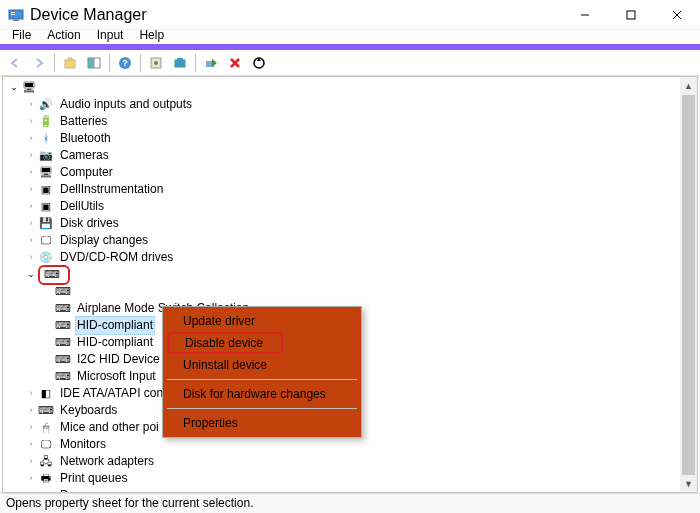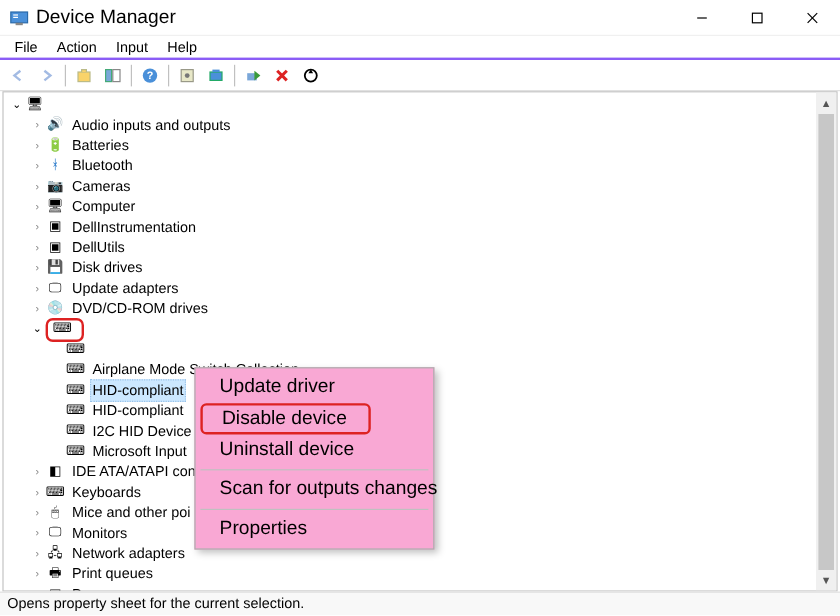--- a/index.html
+++ b/index.html
@@ -3,36 +3,36 @@
 <meta charset="utf-8">
 <style>
   * { box-sizing: border-box; }
   html, body { margin: 0; padding: 0; font-family: "Segoe UI", Tahoma, sans-serif; font-size: 12px; color: #000; background: #fff; }
   .window { width: 700px; height: 513px; background: #fff; position: relative; overflow: hidden; }
   .titlebar { height: 30px; background: #fff; border-bottom: 1px solid #f0f0f0; display: flex; align-items: center; padding-left: 8px; }
   .titlebar .icon { width: 16px; height: 16px; margin-right: 6px; display: flex; align-items: center; justify-content: center; }
   .titlebar .title { flex: 1; font-size: 16px; }
   .window-controls { display: flex; height: 100%; }
   .win-btn { width: 46px; height: 30px; display: flex; align-items: center; justify-content: center; font-size: 10px; }
-  .menubar { height: 20px; display: flex; align-items: flex-end; padding: 0 4px; border-bottom: 2px solid #8b5cf6; }
+  .menubar { height: 20px; display: flex; align-items: flex-end; padding: 0 4px; border-bottom: 6px solid #8b5cf6; }
   .menu-item { padding: 2px 8px; font-size: 12px; cursor: default; }
   .toolbar { height: 26px; border-bottom: 1px solid #e0e0e0; display: flex; align-items: center; padding: 0 4px; gap: 2px; }
   .tb-btn { width: 22px; height: 22px; display: flex; align-items: center; justify-content: center; border: 1px solid transparent; }
   .tb-btn.disabled { opacity: 0.45; }
   .tb-sep { width: 1px; height: 18px; background: #c0c0c0; margin: 0 2px; }
   .tree-container { position: absolute; top: 76px; bottom: 20px; left: 2px; right: 2px; border: 1px solid #c4c4c4; overflow: hidden; background: #fff; }
   .tree { padding: 2px 0 2px 4px; font-size: 12px; line-height: 17px; }
   .node { display: flex; align-items: center; height: 17px; white-space: nowrap; }
   .indent { display: inline-block; }
   .expander { width: 14px; height: 14px; display: inline-flex; align-items: center; justify-content: center; font-size: 9px; color: #666; cursor: default; }
   .node-icon { width: 16px; height: 16px; margin-right: 4px; display: inline-flex; align-items: center; justify-content: center; }
   .node-label { padding: 0 2px; }
   .node-label.selected { background: #cce8ff; border: 1px dotted #99c2e8; padding: 0 1px; }
   .highlight-box { border: 2px solid #d22; border-radius: 6px; padding: 0 4px; display: inline-flex; align-items: center; }
-  .context-menu { position: absolute; background: #f9a8d4; border: 1px solid #adadad; box-shadow: 3px 3px 6px rgba(0,0,0,0.25); padding: 3px 2px; font-size: 16px; z-index: 50; }
+  .context-menu { position: absolute; background: #c2410c; border: 1px solid #adadad; box-shadow: 3px 3px 6px rgba(0,0,0,0.25); padding: 3px 2px; font-size: 12px; z-index: 50; }
   .ctx-item { padding: 4px 20px 4px 18px; white-space: nowrap; }
   .ctx-item.highlight { display: inline-block; border: 2px solid #d22; border-radius: 5px; padding: 2px 18px 2px 16px; margin: 0 2px; }
   .ctx-sep { height: 1px; background: #c0c0c0; margin: 3px 2px; }
   .ctx-item.bold { font-weight: normal; }
   .statusbar { position: absolute; bottom: 0; left: 0; right: 0; height: 20px; border-top: 1px solid #e0e0e0; padding: 2px 6px; font-size: 12px; background: #f8f8f8; }
   .scrollbar-v { position: absolute; right: 0; top: 0; bottom: 0; width: 17px; background: #f0f0f0; }
   .scrollbar-v .thumb { position: absolute; left: 2px; right: 2px; top: 18px; height: 380px; background: #c7c7c7; }
   .scrollbar-v .arrow { position: absolute; left: 0; right: 0; height: 17px; display:flex; align-items:center; justify-content:center; font-size:9px; color:#555; }
   .scrollbar-v .arrow.up { top: 0; }
   .scrollbar-v .arrow.down { bottom: 0; }
@@ -196,21 +196,21 @@
         <div class="node">
           <span class="indent" style="width: 17px;"></span>
           <span class="expander" style="color: rgb(136, 136, 136);">›</span>
           <span class="node-icon" style="font-size: 11px;">💾</span>
           <span class="node-label">Disk drives</span>
         </div>
         <div class="node">
           <span class="indent" style="width: 17px;"></span>
           <span class="expander" style="color: rgb(136, 136, 136);">›</span>
           <span class="node-icon" style="font-size: 11px;">🖵</span>
-          <span class="node-label">Update adapters</span>
+          <span class="node-label">Display changes</span>
         </div>
         <div class="node">
           <span class="indent" style="width: 17px;"></span>
           <span class="expander" style="color: rgb(136, 136, 136);">›</span>
           <span class="node-icon" style="font-size: 11px;">💿</span>
           <span class="node-label">DVD/CD-ROM drives</span>
         </div>
         <div class="node">
           <span class="indent" style="width: 17px;"></span>
           <span class="expander" style="color: rgb(0, 0, 0);">⌄</span>
@@ -301,21 +301,21 @@
       <div class="thumb"></div>
       <div class="arrow down">▼</div>
     </div>
   </div>
 
   <div class="context-menu" id="context-menu" style="left: 162px; top: 306px; width: 200px;">
       <div class="ctx-item">Update driver</div>
       <div style="padding: 0px;"><div class="ctx-item highlight">Disable device</div></div>
       <div class="ctx-item">Uninstall device</div>
       <div class="ctx-sep"></div>
-      <div class="ctx-item">Scan for outputs changes</div>
+      <div class="ctx-item">Disk for hardware changes</div>
       <div class="ctx-sep"></div>
       <div class="ctx-item bold">Properties</div>
     </div>
 
   <div class="statusbar">
     <span>Opens property sheet for the current selection.</span>
   </div>
 
 </div>
 

